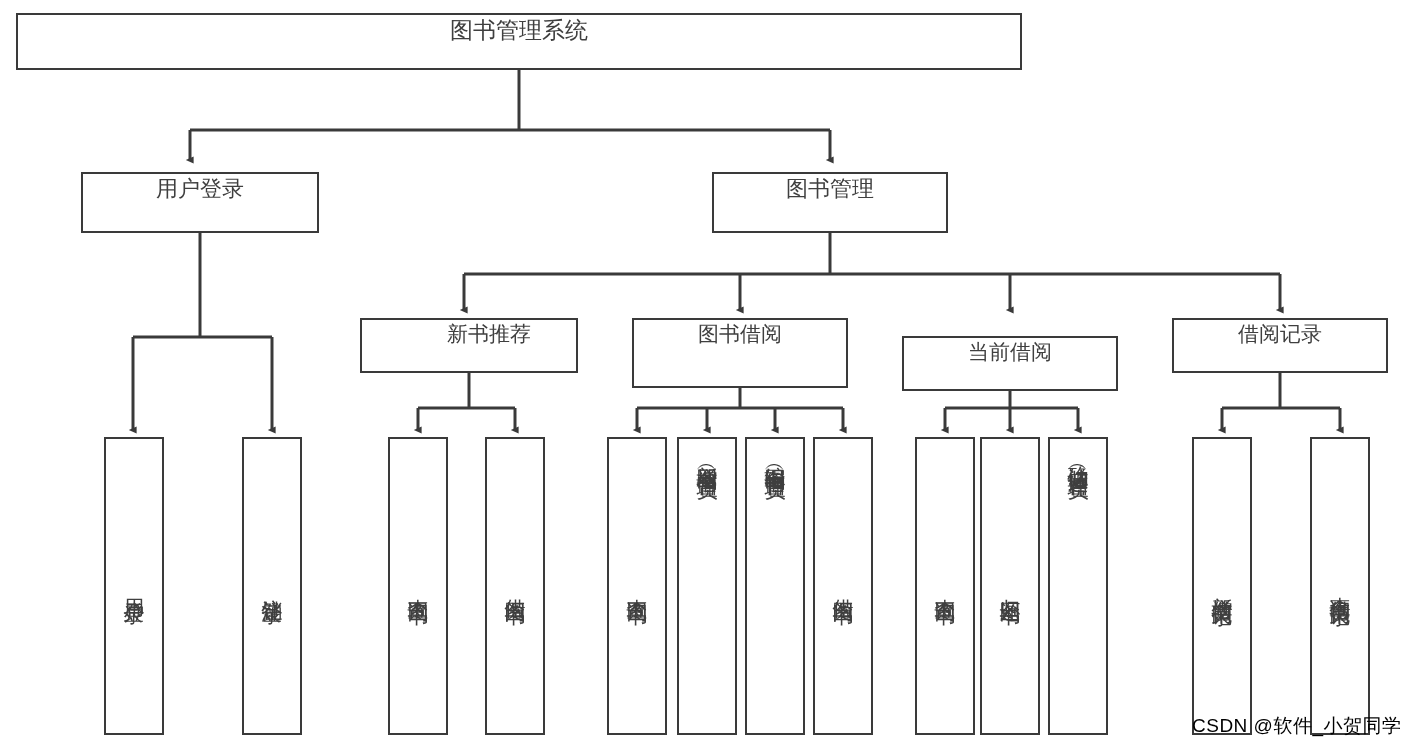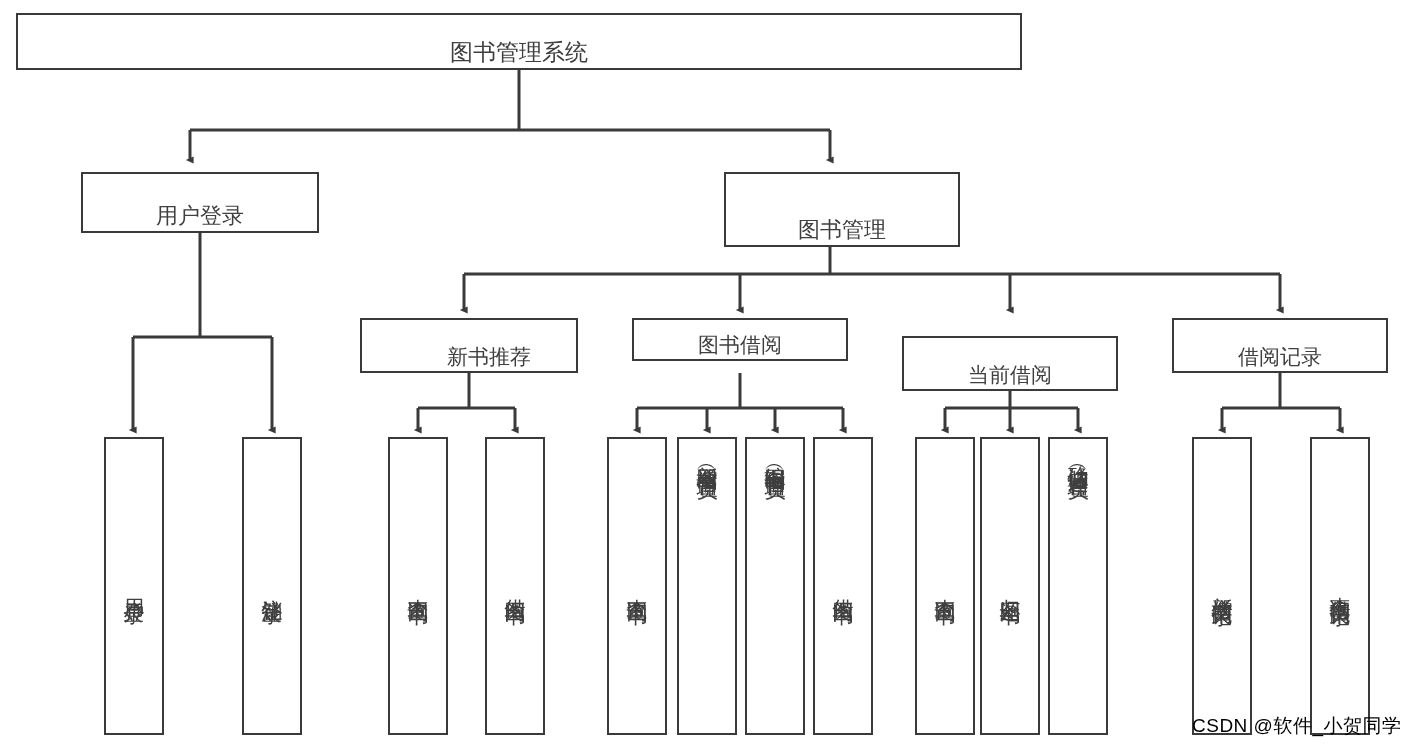--- a/index.html
+++ b/index.html
@@ -23,21 +23,21 @@
     height: 747px;
     pointer-events: none;
   }
   .node {
     position: absolute;
     box-sizing: border-box;
     border: 2px solid #3a3a3a;
     background: #ffffff;
     color: #3f3f3f;
     display: flex;
-    align-items: flex-end;
+    align-items: flex-start;
     justify-content: center;
     text-align: center;
   }
   .node.root {
     font-size: 23px;
   }
   .node.level2 {
     font-size: 22px;
   }
   .node.level3 {
@@ -126,28 +126,28 @@
     </g>
   </svg>
 
   <div class="node root" style="left:16px; top:13px; width:1006px; height:57px;">
     <span>图书管理系统</span>
   </div>
 
   <div class="node level2" style="left:81px; top:172px; width:238px; height:61px;">
     <span>用户登录</span>
   </div>
-  <div class="node level2" style="left:712px; top:172px; width:236px; height:75px;margin-left:12px;">
+  <div class="node level2" style="left:712px; top:172px; width:236px; height:61px;">
     <span>图书管理</span>
   </div>
 
   <div class="node level3" style="left:360px; top:318px; width:218px; height:55px;padding-left:40px;">
     <span>新书推荐</span>
   </div>
-  <div class="node level3" style="left:632px; top:318px; width:216px; height:43px;">
+  <div class="node level3" style="left:632px; top:318px; width:216px; height:70px;">
     <span>图书借阅</span>
   </div>
   <div class="node level3" style="left:902px; top:336px; width:216px; height:55px;">
     <span>当前借阅</span>
   </div>
   <div class="node level3" style="left:1172px; top:318px; width:216px; height:55px;">
     <span>借阅记录</span>
   </div>
 
   <div class="node leaf centred" style="left:104px; top:437px; width:60px; height:298px;">

